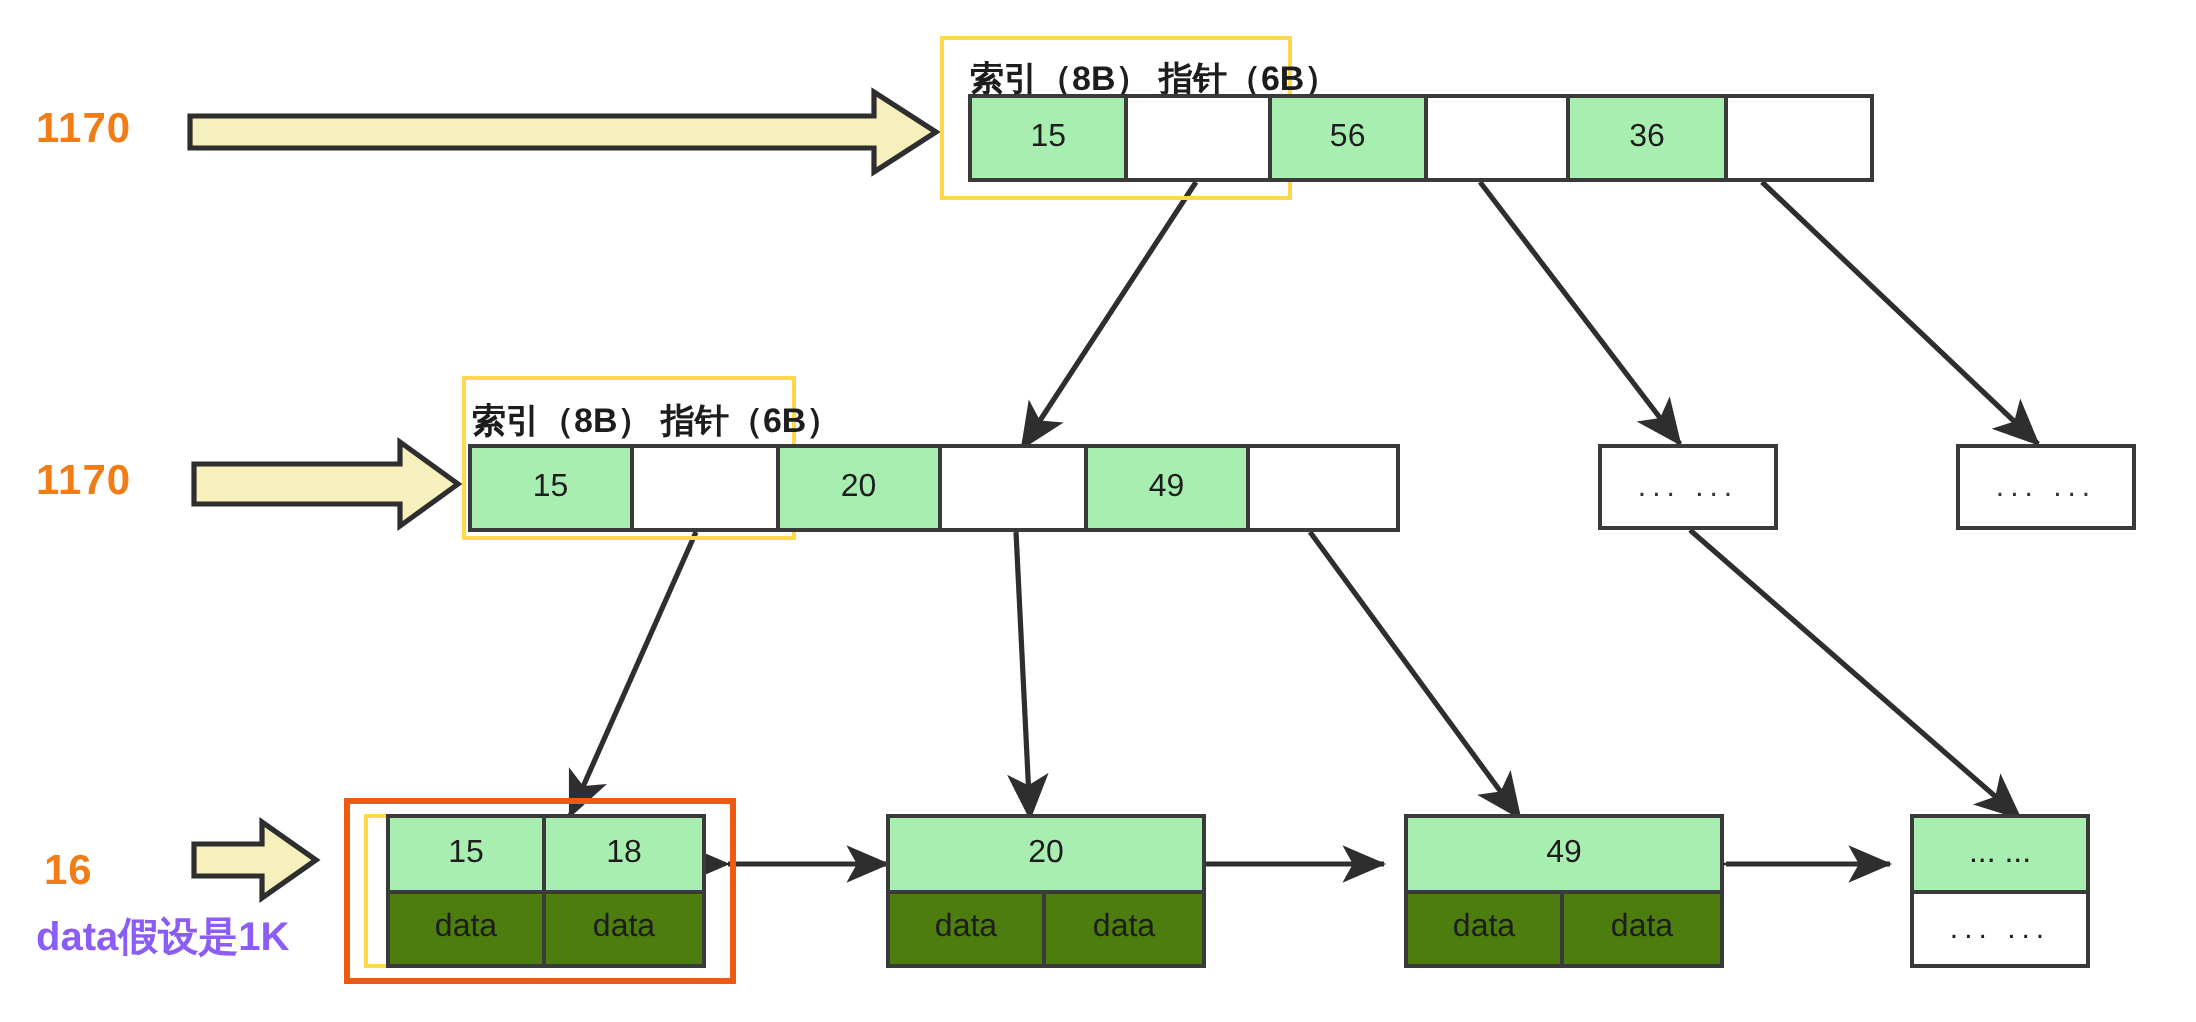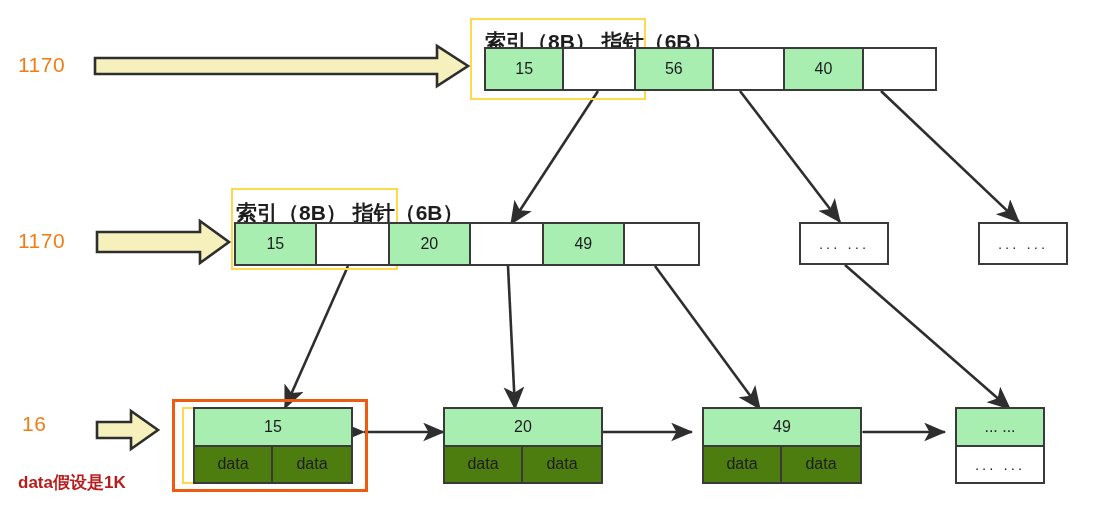--- a/index.html
+++ b/index.html
@@ -22,32 +22,31 @@
     left: 0;
     top: 0;
     width: 1098px;
     height: 511px;
     pointer-events: none;
   }
   
   .side-num {
     position: absolute;
     color: #f07d16;
-    font-weight: normal;
+    font-weight: bold;
     font-size: 21px;
     letter-spacing: .5px;
     white-space: nowrap;
   }
   .side-note {
     position: absolute;
-    color: #b91c1c;
+    color: #8b5cf6;
     font-weight: bold;
-    font-size: 17px;
+    font-size: 20px;
     white-space: nowrap;
-    margin-top: 16px;
   }
   
   .node {
     position: absolute;
     display: flex;
     box-sizing: border-box;
     border: 2px solid #3a3a3a;
     background: #ffffff;
   }
   .cell {
@@ -91,21 +90,21 @@
   }
   .leaf-cell:last-child { border-right: none; }
   .leaf-row.keys .leaf-cell { background: #a8eeb1; }
   .leaf-row.vals .leaf-cell { background: #4d7c0f; }
   .leaf-row.keys .leaf-cell.plain,
   .leaf-row.vals .leaf-cell.plain { background: #ffffff; letter-spacing: 3px; font-size: 15px; }
   .leaf.wide .leaf-cell { flex: 1 1 100%; }
   
   .struct-label {
     position: absolute;
-    font-size: 21px;
+    font-size: 17px;
     font-weight: bold;
     color: #1d1d1d;
     white-space: nowrap;
   }
   
   .hl {
     position: absolute;
     box-sizing: border-box;
     background: transparent;
   }
@@ -151,37 +150,37 @@
 
     <g>
       <path d="M97,422 L131,422 L131,411 L158,430 L131,449 L131,438 L97,438 Z" fill="#f6f0bd" stroke="#2e2e2e" stroke-width="2.6" stroke-linejoin="miter"></path>
     </g>
   </svg>
 
   <div class="side-num" style="left:18px; top:53px;">1170</div>
 
   <div class="side-num" style="left:18px; top:229px;">1170</div>
 
-  <div class="side-num" style="left:22px; top:412px;">16</div>
+  <div class="side-num" style="left:22px; top:424px;">16</div>
   <div class="side-note" style="left:18px; top:455px;">data假设是1K</div>
 
   <div class="hl yellow" style="left:470px; top:18px; width:176px; height:82px;"></div>
   <div class="hl yellow" style="left:231px; top:188px; width:167px; height:82px;"></div>
   <div class="hl orange" style="left:172px; top:399px; width:196px; height:93px;"></div>
   <div class="hl yellow" style="left:182px; top:407px; width:96px; height:77px;"></div>
 
   <div class="struct-label" style="left:485px; top:28px;">索引（8B）  指针（6B）</div>
   <div class="struct-label" style="left:236px; top:199px;">索引（8B）  指针（6B）</div>
 
   <div class="node" id="root-node" style="left:484px; top:47px; width:453px; height:44px;">
       <div class="cell key" style="flex: 0 0 17.4497%;">15</div>
       <div class="cell ptr" style="flex: 0 0 15.8837%;"></div>
       <div class="cell key" style="flex: 0 0 17.4497%;">56</div>
       <div class="cell ptr" style="flex: 0 0 15.8837%;"></div>
-      <div class="cell key" style="flex: 0 0 17.4497%;">40</div>
+      <div class="cell key" style="flex: 0 0 17.4497%;">36</div>
       <div class="cell ptr" style="flex: 0 0 15.8837%;"></div>
     </div>
 
   <div class="node" id="internal-node" style="left:234px; top:222px; width:466px; height:44px;">
       <div class="cell key" style="flex: 0 0 17.4497%;">15</div>
       <div class="cell ptr" style="flex: 0 0 15.8837%;"></div>
       <div class="cell key" style="flex: 0 0 17.4497%;">20</div>
       <div class="cell ptr" style="flex: 0 0 15.8837%;"></div>
       <div class="cell key" style="flex: 0 0 17.4497%;">49</div>
       <div class="cell ptr" style="flex: 0 0 15.8837%;"></div>
@@ -190,20 +189,21 @@
   <div class="node" style="left:799px; top:222px; width:90px; height:43px;">
     <div class="cell dots" style="flex:1 1 100%;">...   ...</div>
   </div>
   <div class="node" style="left:978px; top:222px; width:90px; height:43px;">
     <div class="cell dots" style="flex:1 1 100%;">...   ...</div>
   </div>
 
   <div class="leaf" id="leaf-0" style="left:193px; top:407px; width:160px; height:77px;">
       <div class="leaf-row keys">
         <div class="leaf-cell">15</div>
+        <div class="leaf-cell">18</div>
       </div>
       <div class="leaf-row vals">
         <div class="leaf-cell">data</div>
         <div class="leaf-cell">data</div>
       </div>
     </div>
   <div class="leaf" id="leaf-1" style="left:443px; top:407px; width:160px; height:77px;">
       <div class="leaf-row keys">
         <div class="leaf-cell">20</div>
       </div>

